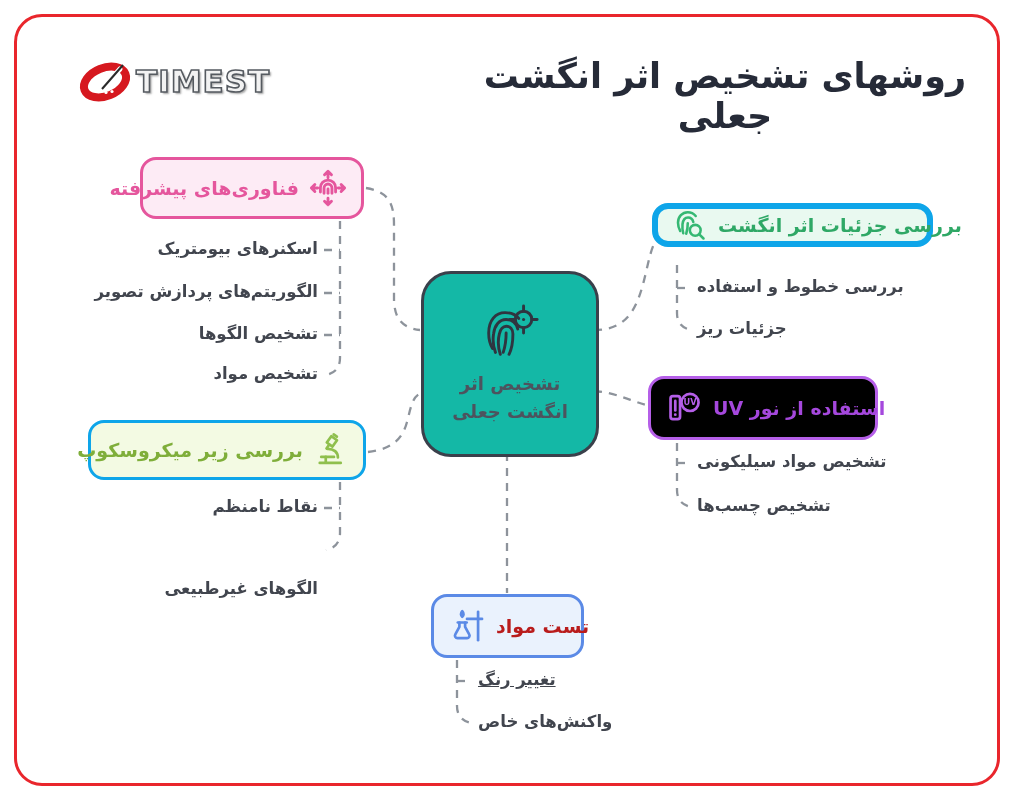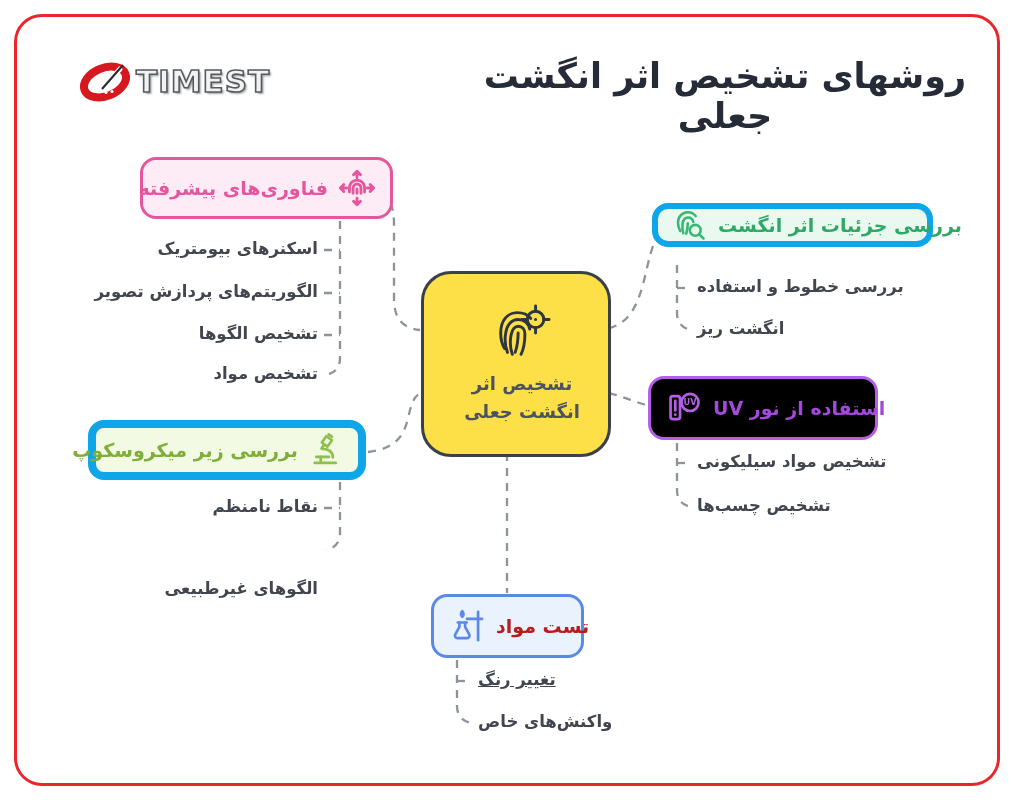--- a/index.html
+++ b/index.html
@@ -16,30 +16,30 @@
 
   
   .wires{position:absolute;left:0;top:0;width:1014px;height:800px;}
   .wires path{fill:none;stroke:#8d939b;stroke-width:2.3;stroke-dasharray:8 7;}
 
   
   .node{position:absolute;display:flex;align-items:center;gap:10px;direction:rtl;
     border-radius:16px;padding:0 14px;box-sizing:border-box;font-weight:bold;font-size:19px;white-space:nowrap;}
   .node svg{flex:0 0 auto;}
 
-  .node-pink{left:140px;top:157px;width:253px;height:62px;background:#fdebf5;border:3px solid #e5569d;color:#e5569d;}
-  .node-lime{left:88px;top:420px;width:278px;height:60px;background:#f3fae3;border:8px solid #0ea5e9;color:#7fae3a;}
+  .node-pink{left:140px;top:157px;width:224px;height:62px;background:#fdebf5;border:3px solid #e5569d;color:#e5569d;}
+  .node-lime{left:88px;top:420px;width:278px;height:60px;background:#f3fae3;border:3px solid #0ea5e9;color:#7fae3a;}
   .node-teal{left:652px;top:203px;width:281px;height:44px;background:#e9f9f0;border:6px solid #0ea5e9;color:#2fa866;flex-direction:row-reverse;}
   .node-purple{left:648px;top:376px;width:230px;height:64px;background:#000000;border:3px solid #b55fe8;color:#a548dd;flex-direction:row-reverse;}
   .node-blue{left:431px;top:594px;width:153px;height:64px;background:#eaf2fd;border:3px solid #5b8ae6;color:#b91c1c;flex-direction:row-reverse;}
 
   
-  .center-node{position:absolute;left:421px;top:271px;width:172px;height:180px;background:#fde047;
+  .center-node{position:absolute;left:421px;top:271px;width:172px;height:180px;background:#14b8a6;
     border:3px solid #3a404b;border-radius:30px;display:flex;flex-direction:column;align-items:center;
-    justify-content:center;gap:6px;padding-left:12px;}
+    justify-content:center;gap:6px;}
   .center-label{direction:rtl;text-align:center;font-size:18px;line-height:1.55;color:#4d535e;font-weight:600;}
 
   
   .item{position:absolute;direction:rtl;white-space:nowrap;font-size:16.5px;font-weight:600;color:#41454e;}
   .ritems .item{text-align:right;}
   .r699{right:696px;}
   .l697{left:697px;}
   .l478{left:478px;}
 </style>
 </head>
@@ -145,21 +145,21 @@
       <path d="M 5.5 16 C 4.6 14.4 4 12.6 4 10.5 C 4 6.4 6.9 3.5 10.5 3.5 C 12.6 3.5 14.5 4.4 15.8 6"></path>
       <path d="M 7.5 17.5 C 7 15.8 6.8 13.8 7 11.5 C 7.3 8.9 8.7 7 10.7 7 C 12.4 7 13.8 8.2 14.2 10"></path>
       <path d="M 10.5 10.8 C 10.5 13 10.2 15.5 9.5 17.8"></path>
       <circle cx="15.5" cy="15.5" r="3.6"></circle>
       <path d="M 18.2 18.2 L 21 21"></path>
     </svg>
     <span>بررسی جزئیات اثر انگشت</span>
   </div>
   <div>
     <div class="item l697" style="top:277px;">بررسی خطوط و استفاده</div>
-    <div class="item l697" style="top:319px;">انگشت ریز</div>
+    <div class="item l697" style="top:319px;">جزئیات ریز</div>
   </div>
 
   <div class="node node-purple">
     <svg width="38" height="38" viewBox="0 0 24 24" fill="none" stroke="#b55fe8" stroke-width="1.7" stroke-linecap="round">
       <rect x="3.5" y="4.5" width="6" height="14.5" rx="1.5"></rect>
       <path d="M 6.5 7.5 V 13.5"></path>
       <circle cx="6.5" cy="16.2" r=".9" fill="#b55fe8" stroke="none"></circle>
       <circle cx="15.8" cy="8.5" r="5.4"></circle>
       <text x="15.8" y="10.4" text-anchor="middle" font-size="5.2" font-weight="bold" fill="#b55fe8" stroke="none" font-family="DejaVu Sans, sans-serif">UV</text>
     </svg>

